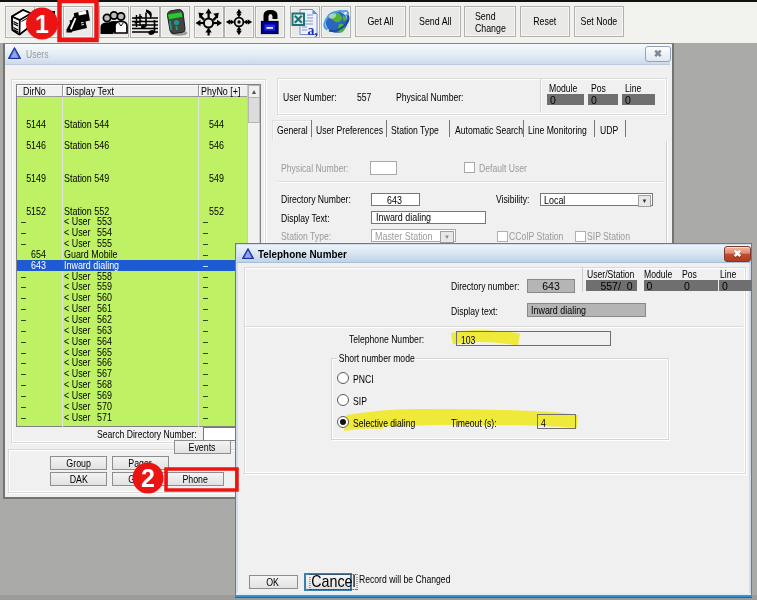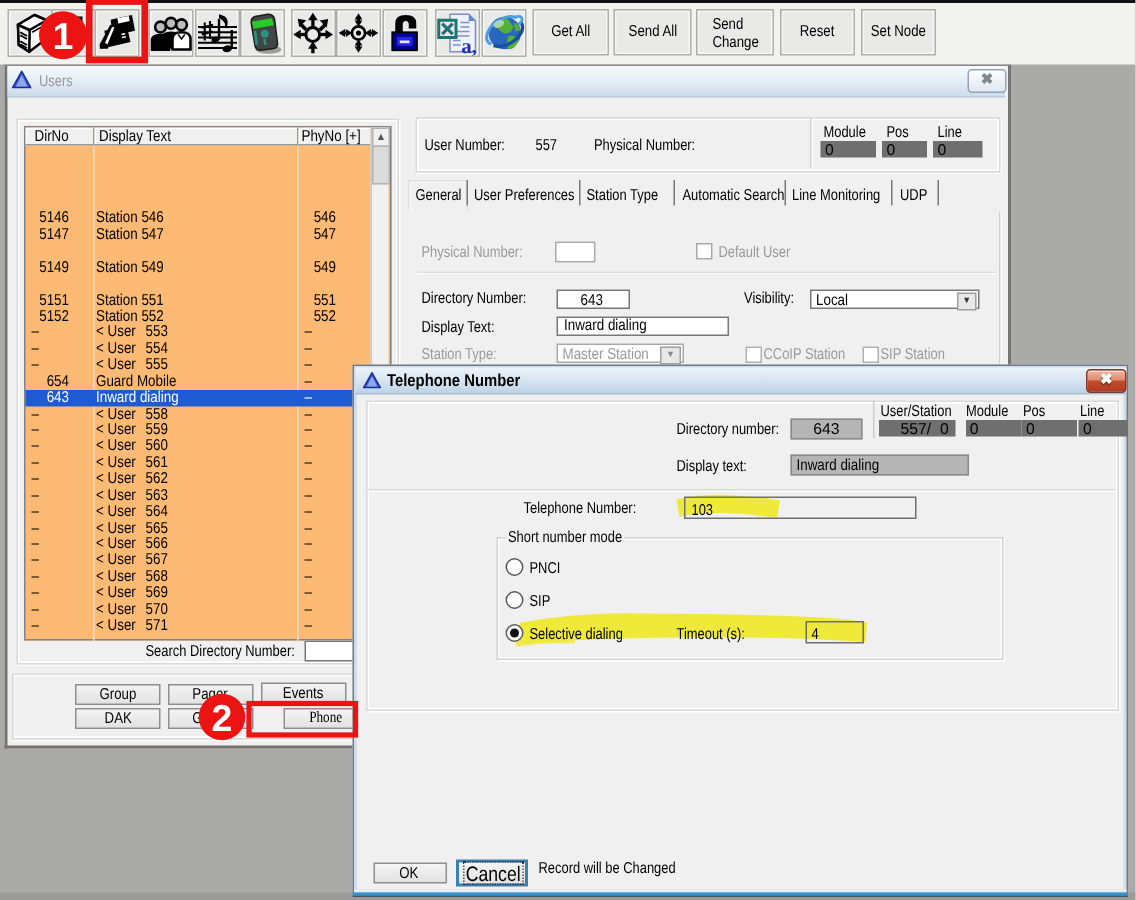--- a/index.html
+++ b/index.html
@@ -167,57 +167,52 @@
 <svg class="ab" style="left:8px;top:47px;" width="13" height="12" viewBox="0 0 13 12">
  <path d="M6.5 0.5 L12.6 11.5 L0.4 11.5 Z" fill="#3a57cf" stroke="#1a2a9a" stroke-width="1"></path>
  <path d="M6.5 3 L10.4 10.7 L2.6 10.7 Z" fill="#8fa6e8"></path>
 </svg>
 <div class="ab t11" style="left:26px;top:49px;color:#97999d;">Users</div>
 <div class="ab" style="left:645px;top:46px;width:24px;height:14px;border:1px solid #94a4b8;border-radius:3px;
  background:linear-gradient(#fdfeff,#dfe7f1);color:#7e8792;font-size:10px;font-weight:bold;
  text-align:center;line-height:14px;">✖</div>
 
 <div class="etch" style="left:11px;top:79px;width:253px;height:362px;"></div>
-<div class="ab" style="left:16px;top:84px;width:243px;height:341px;background:#fdba74;border:1px solid #828282;">
+<div class="ab" style="left:16px;top:84px;width:243px;height:341px;background:#bef264;border:1px solid #828282;">
  <div class="ab" style="left:44.5px;top:0;width:1px;height:343px;background:#e2e2e2;"></div>
  <div class="ab" style="left:181px;top:0;width:1px;height:343px;background:#e2e2e2;"></div>
  <div class="ab" style="left:0;top:0;width:44.5px;height:11px;background:#f0f0f0;border-right:1px solid #999;border-bottom:1px solid #999;box-shadow:inset 1px 1px 0 #fff;">
       <span class="cell" style="left:6px;top:1px;">DirNo</span>
     </div>
  <div class="ab" style="left:45.5px;top:0;width:135px;height:11px;background:#f0f0f0;border-right:1px solid #999;border-bottom:1px solid #999;box-shadow:inset 1px 1px 0 #fff;">
       <span class="cell" style="left:3px;top:1px;">Display Text</span>
     </div>
  <div class="ab" style="left:182px;top:0;width:48px;height:11px;background:#f0f0f0;border-bottom:1px solid #999;box-shadow:inset 1px 1px 0 #fff;">
       <span class="cell" style="left:2px;top:1px;">PhyNo [+]</span>
     </div>
  <div class="ab" style="left:230px;top:0;width:11px;height:343px;background:#f1f1f1;border-left:1px solid #c8c8c8;">
   <div class="ab" style="left:0;top:0;width:10px;height:11px;background:#f0f0f0;border:1px solid #b4b4b4;font-size:7px;line-height:11px;text-align:center;color:#555;">▲</div>
   <div class="ab" style="left:0;top:12px;width:10px;height:24px;background:#dcdcdc;border:1px solid #b4b4b4;"></div>
   <div class="ab" style="left:0;top:331px;width:10px;height:11px;background:#f0f0f0;border:1px solid #b4b4b4;font-size:7px;line-height:11px;text-align:center;color:#555;">▼</div>
  </div>
+<div class="row" style="top:33.70px;">
+      <span class="cell cr" style="left:0;width:29px;text-align:right;">5144</span>
+      <span class="cell" style="left:47px;">Station 544</span>
+      <span class="cell cr" style="left:184px;width:23px;text-align:right;">544</span>
+    </div>
 <div class="row" style="top:55.40px;">
       <span class="cell cr" style="left:0;width:29px;text-align:right;">5146</span>
       <span class="cell" style="left:47px;">Station 546</span>
       <span class="cell cr" style="left:184px;width:23px;text-align:right;">546</span>
     </div>
-<div class="row" style="top:66.25px;">
-      <span class="cell cr" style="left:0;width:29px;text-align:right;">5147</span>
-      <span class="cell" style="left:47px;">Station 547</span>
-      <span class="cell cr" style="left:184px;width:23px;text-align:right;">547</span>
-    </div>
 <div class="row" style="top:87.95px;">
       <span class="cell cr" style="left:0;width:29px;text-align:right;">5149</span>
       <span class="cell" style="left:47px;">Station 549</span>
       <span class="cell cr" style="left:184px;width:23px;text-align:right;">549</span>
     </div>
-<div class="row" style="top:109.65px;">
-      <span class="cell cr" style="left:0;width:29px;text-align:right;">5151</span>
-      <span class="cell" style="left:47px;">Station 551</span>
-      <span class="cell cr" style="left:184px;width:23px;text-align:right;">551</span>
-    </div>
 <div class="row" style="top:120.50px;">
       <span class="cell cr" style="left:0;width:29px;text-align:right;">5152</span>
       <span class="cell" style="left:47px;">Station 552</span>
       <span class="cell cr" style="left:184px;width:23px;text-align:right;">552</span>
     </div>
 <div class="row" style="top:131.35px;">
       <span class="cell" style="left:4px;">–</span>
       <span class="cell" style="left:47px;">&lt; User</span>
       <span class="cell" style="left:80px;">553</span>
       <span class="cell" style="left:186px;">–</span>
@@ -328,24 +323,24 @@
       <span class="cell" style="left:80px;">571</span>
       <span class="cell" style="left:186px;">–</span>
     </div>
 </div>
 <div class="ab t11" style="left:97px;top:429px;">Search Directory Number:</div>
 <div class="fld" style="left:203px;top:426.5px;width:55px;height:12px;"></div>
 
 <div class="etch" style="left:8px;top:449px;width:257px;height:42px;"></div>
 <div class="btn" style="left:50px;top:456px;width:55px;height:12px;line-height:12px;overflow:hidden;"><i class="bs">Group</i></div>
 <div class="btn" style="left:111.5px;top:456px;width:55px;height:12px;line-height:12px;overflow:hidden;"><i class="bs">Pager</i></div>
-<div class="btn" style="left:173.5px;top:455px;width:55px;height:12px;line-height:12px;overflow:hidden;text-align:center;"><i class="bs">Events</i></div>
+<div class="btn" style="left:173.5px;top:440px;width:55px;height:12px;line-height:12px;overflow:hidden;text-align:center;"><i class="bs">Events</i></div>
 <div class="btn" style="left:50px;top:471.5px;width:55px;height:12px;line-height:12px;overflow:hidden;"><i class="bs">DAK</i></div>
 <div class="btn" style="left:111.5px;top:471.5px;width:55px;height:12px;line-height:12px;overflow:hidden;"><i class="bs">Group Select</i></div>
-<div class="btn" style="left:189px;top:471.5px;width:55px;height:12px;line-height:12px;overflow:hidden;font-family:Liberation Serif, serif;"><i class="bs">Phone</i></div>
+<div class="btn" style="left:167px;top:471.5px;width:55px;height:12px;line-height:12px;overflow:hidden;"><i class="bs">Phone</i></div>
 
 <div class="etch" style="left:277px;top:78px;width:388px;height:35px;"></div>
 <div class="ab t11" style="left:283px;top:92px;">User Number:</div>
 <div class="ab t11" style="left:357px;top:92px;">557</div>
 <div class="ab t11" style="left:396px;top:92px;">Physical Number:</div>
 <div class="ab" style="left:539.5px;top:79px;width:1px;height:33px;background:#d2d2d2;border-right:1px solid #fafafa;"></div>
 <div class="ab t11" style="left:549px;top:83px;">Module</div>
 <div class="ab t11" style="left:591px;top:83px;">Pos</div>
 <div class="ab t11" style="left:625px;top:83px;">Line</div>
 <div class="gbox" style="left:547px;top:93.5px;width:34px;height:10px;">0</div>
@@ -445,21 +440,21 @@
  <path d="M0 18 q20 -3 40 -2 l-1 7 q-20 -1 -39 2 Z" fill="#efe93a" opacity="0.85"></path>
 </svg>
 <div class="ab" style="left:336.5px;top:415.5px;width:10px;height:10px;border:1px solid #595959;border-radius:50%;background:#fff;"></div>
 <div class="ab" style="left:339.5px;top:418.5px;width:6px;height:6px;border-radius:50%;background:#111;"></div>
 <div class="ab t11" style="left:352.5px;top:417.5px;">Selective dialing</div>
 <div class="ab t11" style="left:450.5px;top:417.5px;">Timeout (s):</div>
 <div class="ab" style="left:537px;top:414px;width:37px;height:13px;background:transparent;border:1px solid #6f6f6f;"></div>
 <div class="ab t11" style="left:541px;top:417.5px;">4</div>
 
 <div class="btn" style="left:248.5px;top:574.5px;width:47px;height:12px;line-height:12px;overflow:hidden;"><i class="bs">OK</i></div>
-<div class="ab" style="left:304px;top:573px;width:44px;height:14px;border:2px solid #3c7fb1;background:linear-gradient(#f4f4f4,#e2e2e2);font-size:14px;line-height:14px;color:#000;"><i class="bs" style="outline:1px dotted #333;padding:0 1px;">Cancel</i></div>
+<div class="ab" style="left:304px;top:573px;width:44px;height:14px;border:2px solid #3c7fb1;background:linear-gradient(#f4f4f4,#e2e2e2);font-size:17px;line-height:14px;color:#000;"><i class="bs" style="outline:1px dotted #333;padding:0 1px;">Cancel</i></div>
 <div class="ab t11" style="left:358.5px;top:573.5px;">Record will be Changed</div>
 <div class="ab" style="left:236px;top:592.5px;width:515px;height:2px;background:#e7edf4;"></div>
 <div class="ab" style="left:235px;top:594.5px;width:517px;height:2px;background:#2f96d5;"></div>
 <div class="ab" style="left:235px;top:596.5px;width:517px;height:1.5px;background:#4c5a64;"></div>
 
 <svg class="ab" style="left:0;top:0;" width="757" height="600" viewBox="0 0 757 600">
  <rect x="59.5" y="1" width="37" height="39" fill="none" stroke="#ec1313" stroke-width="4.5"></rect>
  <circle cx="42" cy="23.5" r="16" fill="#ec1313"></circle>
  <text x="42" y="32.5" text-anchor="middle" font-family="Liberation Sans,sans-serif" font-size="25" font-weight="bold" fill="#fff">1</text>
  <rect x="166" y="469" width="71" height="21" fill="none" stroke="#ec1313" stroke-width="3.5"></rect>

